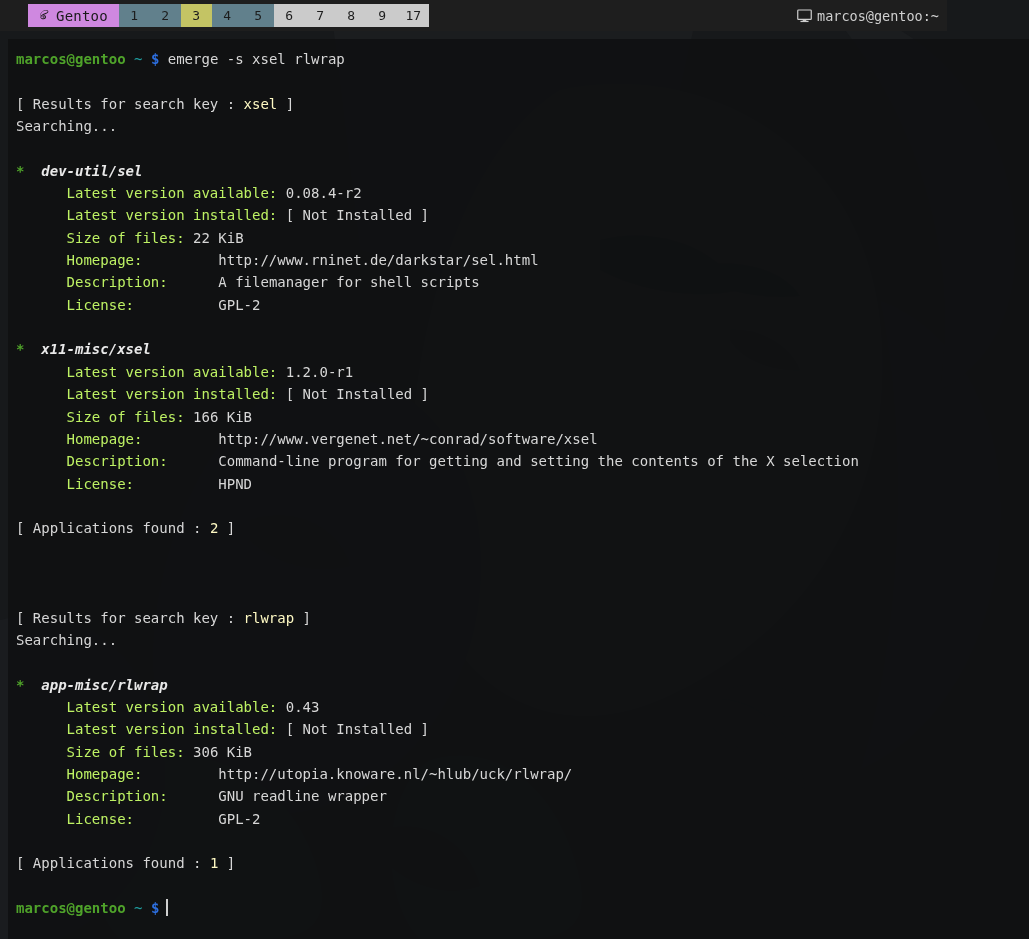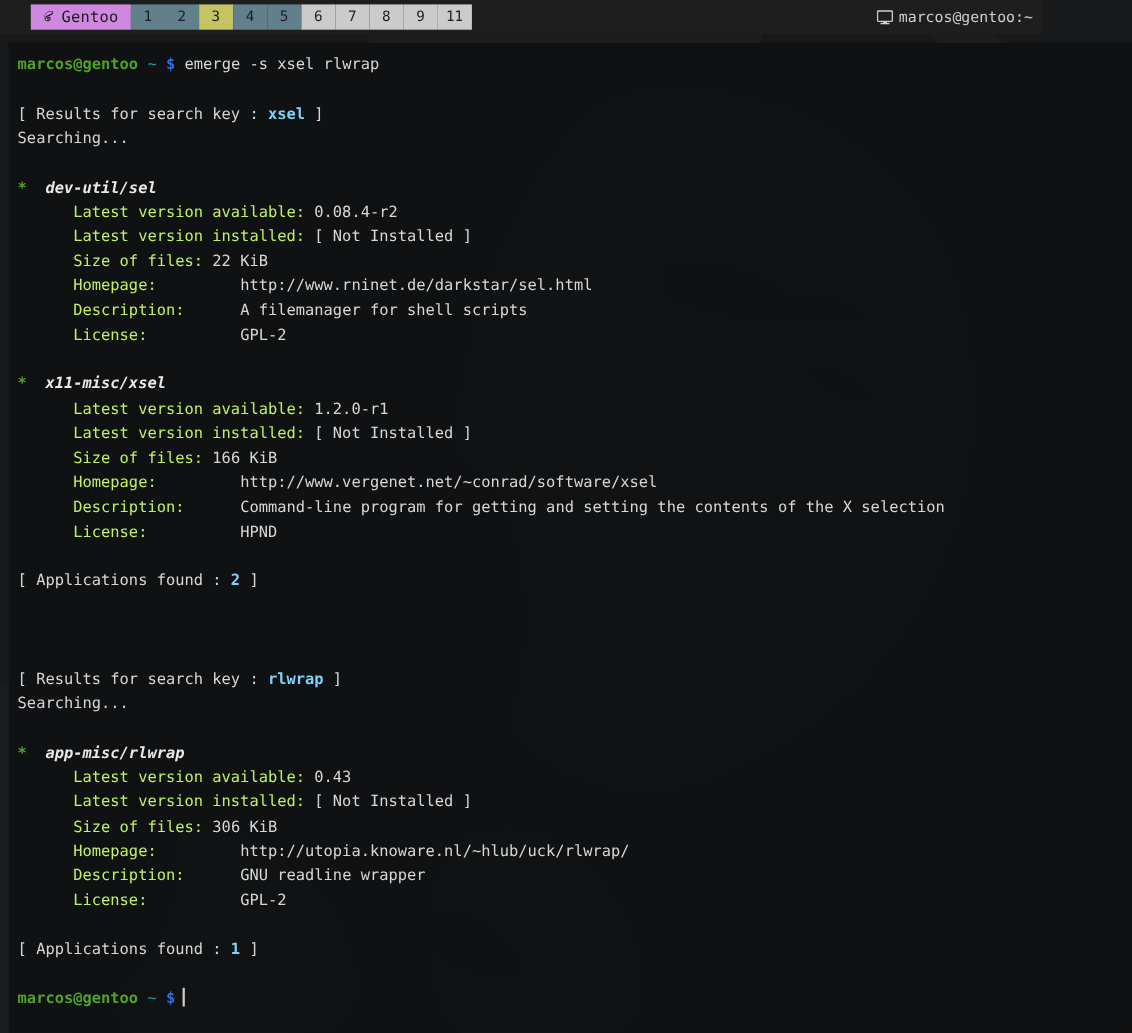--- a/index.html
+++ b/index.html
@@ -95,21 +95,21 @@
 
   .line { white-space:pre; min-height:22.35px; }
   .blank { min-height:22.35px; }
 
   
   .c-user   { color:#4fa32a; font-weight:bold; }   
   .c-tilde  { color:#1f9ea0; }                      
   .c-dollar { color:#2d6fe0; font-weight:bold; }    
   .c-cmd    { color:#d7d7d7; }
   .c-plain  { color:#d7d7d7; }
-  .c-bold   { color:#7dd3fc; font-weight:bold; }
+  .c-bold   { color:#fef9c3; font-weight:normal; }
   .c-star   { color:#4fa32a; font-weight:bold; }
   .c-pkg    { color:#e9e9e9; font-weight:bold;font-style:italic; }
   .c-label  { color:#bef264; }
 
   .cursor {
     display:inline-block;
     width:2px; height:17px;
     background:#cfcfcf;
     vertical-align:-3px;
     margin-left:7px;
@@ -190,21 +190,21 @@
           <div class="ws group-b">
             <span>7</span>
           </div>
           <div class="ws group-b">
             <span>8</span>
           </div>
           <div class="ws group-b">
             <span>9</span>
           </div>
           <div class="ws group-b">
-            <span>11</span>
+            <span>17</span>
           </div>
         </div>
     </div>
 
     <div id="tb-right">
       <span class="mon">
         <svg width="15" height="14" viewBox="0 0 20 18" aria-hidden="true">
           <rect x="1" y="1" width="18" height="12.5" rx="1" fill="none" stroke="#cfcfcf" stroke-width="1.6"></rect>
           <rect x="7.6" y="13.8" width="4.8" height="1.8" fill="#cfcfcf"></rect>
           <rect x="4.6" y="15.4" width="10.8" height="1.7" fill="#cfcfcf"></rect>

